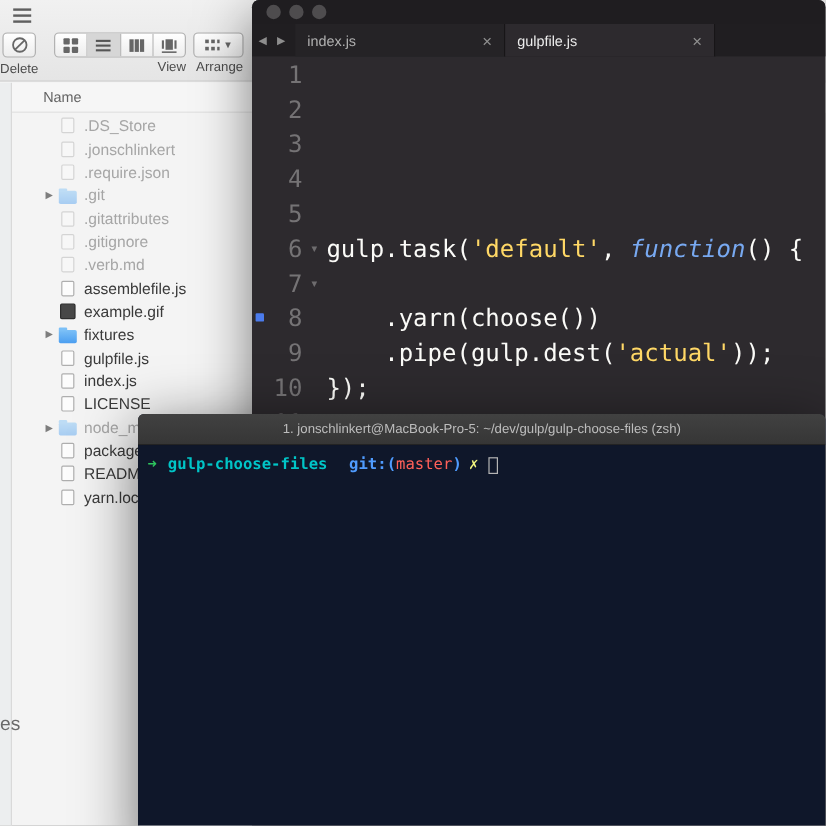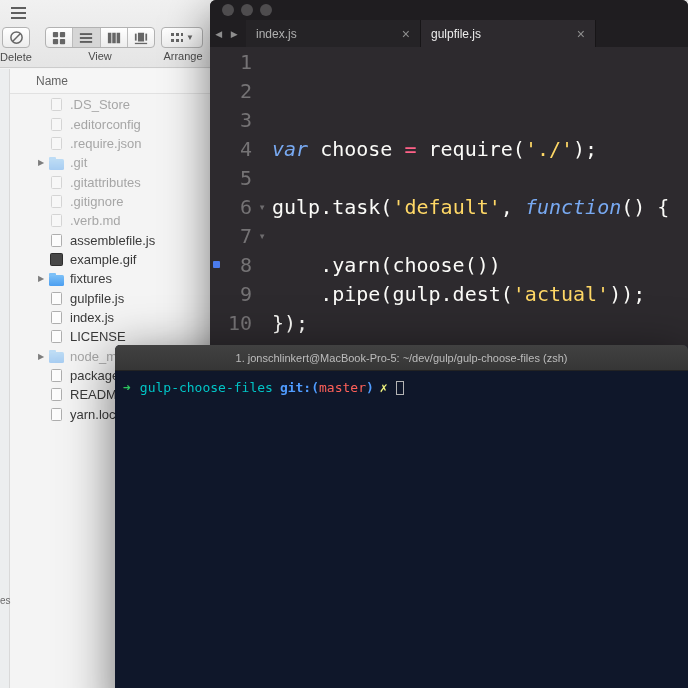--- a/index.html
+++ b/index.html
@@ -8,21 +8,21 @@
   #stage { position:relative; width:688px; height:688px; }
 
   
   .finder { position:absolute; inset:0; background:#f4f4f4; z-index:1; }
   .f-toolbar { position:absolute; top:0; left:0; right:0; height:68px;
                background:linear-gradient(#f1f1f1,#e5e5e5); border-bottom:1px solid #cccccc; }
   .hamb { position:absolute; top:7px; left:11px; width:15px; height:2px; background:#5f5f5f;
           box-shadow:0 5px 0 #5f5f5f, 0 10px 0 #5f5f5f; }
   .tb-group { position:absolute; text-align:center; }
   .tb-group.delete { left:-8px; width:48px; }
-  .tb-group.view { left:45px; width:110px; }
+  .tb-group.view { left:45px; width:110px;text-align:right; }
   .tb-group.arrange { left:161px; width:44px; }
   .tb-label { font-size:11px; color:#4c4c4c; margin-top:2px; }
   .tb-btn { display:inline-flex; align-items:center; justify-content:center;
             width:28px; height:21px; margin-top:27px;
             background:linear-gradient(#ffffff,#ededed); border:1px solid #b2b2b2; border-radius:4px; }
   .seg { display:flex; margin-top:27px; height:21px; border:1px solid #b2b2b2; border-radius:4px;
          background:linear-gradient(#ffffff,#ededed); overflow:hidden; }
   .seg-btn { flex:1; display:flex; align-items:center; justify-content:center;
              border-right:1px solid #bcbcbc; }
   .seg-btn:last-child { border-right:none; }
@@ -30,21 +30,21 @@
   .arr-btn { display:flex; margin-top:27px; height:21px; width:42px; align-items:center;
              justify-content:center; gap:2px; border:1px solid #b2b2b2; border-radius:4px;
              background:linear-gradient(#ffffff,#ededed); }
   .arr-chev { font-size:8px; color:#666; }
 
   .f-header { position:absolute; top:69px; left:10px; right:0; height:25px; background:#f6f6f6;
               border-bottom:1px solid #e1e1e1; font-size:12px; color:#646464;
               line-height:25px; padding-left:26px; }
   .f-sidebar { position:absolute; top:69px; left:0; width:10px; bottom:0;
                background:#eceeef; border-right:1px solid #d9d9d9; }
-  .sb-frag { position:absolute; top:526px; left:0; font-size:10px; color:#6a6a6a; white-space:nowrap; }
+  .sb-frag { position:absolute; top:526px; left:0; font-size:16px; color:#6a6a6a; white-space:nowrap; }
 
   .f-list { position:absolute; top:95px; left:10px; right:0; bottom:0; }
   .f-row { display:flex; align-items:center; height:19.35px; padding-left:24px;
            font-size:13px; color:#3a3a3a; }
   .f-row.faded { color:#a6a6a6; }
   .f-row.faded .icn { opacity:.45; }
   .disc { width:14px; text-align:center; font-size:8px; color:#7d7d7d; flex:none; }
   .fname { white-space:nowrap; }
   .icn { flex:none; position:relative; }
   .icn-file { width:11px; height:13px; background:#fcfcfc; border:1px solid #aeaeae;
@@ -84,23 +84,23 @@
   
   .terminal { position:absolute; left:115px; top:345px; width:573px; height:372px; z-index:3;
               background:#0f172a; border-radius:5px 5px 0 0; box-shadow:0 10px 50px rgba(0,0,0,.55); }
   .t-titlebar { height:26px; background:linear-gradient(#414141,#363636); border-bottom:1px solid #232323;
                 border-radius:5px 5px 0 0; display:flex; align-items:center; justify-content:center;
                 font-size:11px; color:#bdbdbd; }
   .t-body { padding:8px 8px; font-family:"DejaVu Sans Mono","DejaVu Sans", monospace;
             font-size:13px; line-height:17px; }
   .t-line { display:flex; align-items:center; white-space:pre; }
   .p-arrow { color:var(--terminal-green,#2dc55e); font-weight:bold; }
-  .p-dir { color:var(--terminal-cyan,#00c5c7); font-weight:normal; margin-left:9px; }
+  .p-dir { color:var(--terminal-cyan,#00c5c7); font-weight:bold; margin-left:9px; }
   .p-git { color:var(--terminal-blue,#4f9bfe); font-weight:bold; }
-  .p-git.lead { margin-left:7px; }
+  .p-git.lead { margin-left:18px; }
   .p-branch { color:var(--terminal-red,#ff6059);text-align:right; }
   .p-dirty { color:var(--terminal-yellow,#f4f77f); font-weight:bold; margin-left:6px; }
   .cursor { display:inline-block; width:8px; height:14px; border:1px solid #b4b4b4; margin-left:8px; }
 </style>
 </head>
 <body>
 
 <div id="stage">
 
   <section class="finder">
@@ -181,21 +181,21 @@
     </div>
     <div class="f-list" id="file-list">
         <div class="f-row faded">
           <span class="disc"></span>
           <span class="icn icn-file"></span>
           <span class="fname">.DS_Store</span>
         </div>
         <div class="f-row faded">
           <span class="disc"></span>
           <span class="icn icn-file"></span>
-          <span class="fname">.editorconfig</span>
+          <span class="fname">.jonschlinkert</span>
         </div>
         <div class="f-row faded">
           <span class="disc"></span>
           <span class="icn icn-file"></span>
           <span class="fname">.require.json</span>
         </div>
         <div class="f-row faded">
           <span class="disc">▶</span>
           <span class="icn icn-folder"></span>
           <span class="fname">.git</span>
@@ -301,21 +301,20 @@
         </div>
         <div class="code-line">
           <span class="l-marker"></span>
           <span class="l-num">3</span>
           <span class="l-fold"></span>
         </div>
         <div class="code-line">
           <span class="l-marker"></span>
           <span class="l-num">4</span>
           <span class="l-fold"></span>
-          <span class="l-text"><span class="tok-kwi">var</span><span class="tok-pln"> choose </span><span class="tok-kw">=</span><span class="tok-pln"> require(</span><span class="tok-str">'./'</span><span class="tok-pln">);</span></span>
         </div>
         <div class="code-line">
           <span class="l-marker"></span>
           <span class="l-num">5</span>
           <span class="l-fold"></span>
           <span class="l-text"></span>
         </div>
         <div class="code-line">
           <span class="l-marker"></span>
           <span class="l-num">6</span>

